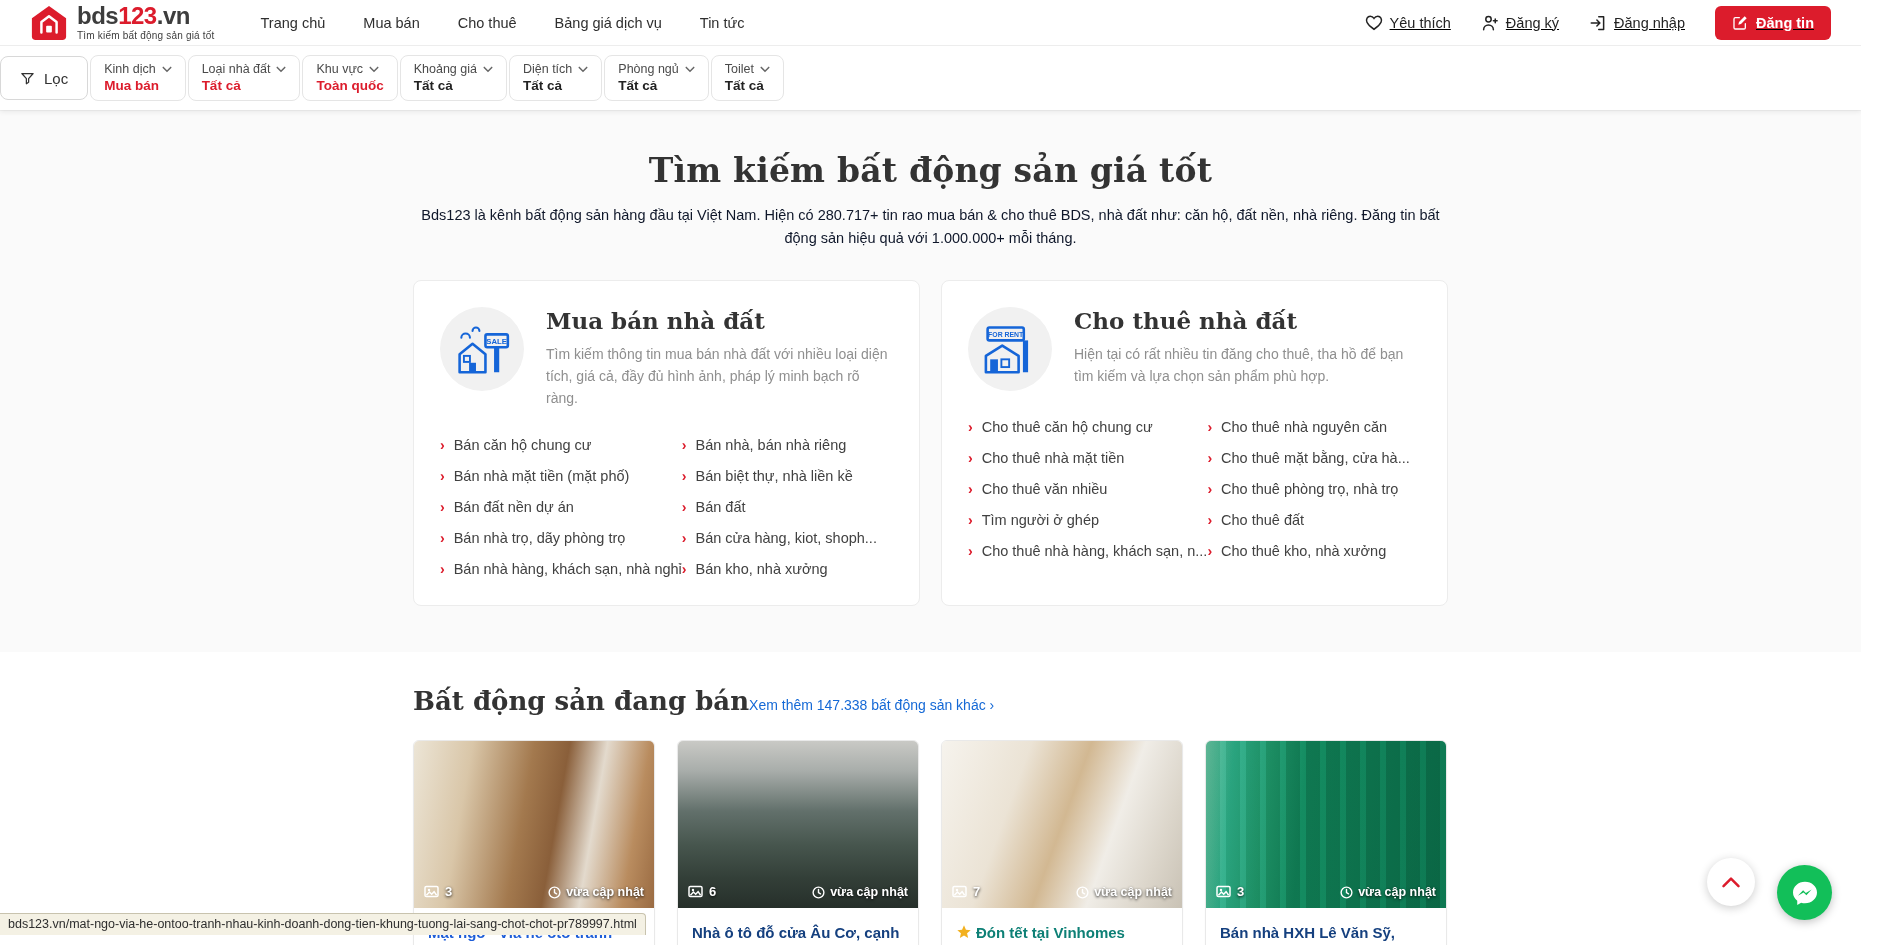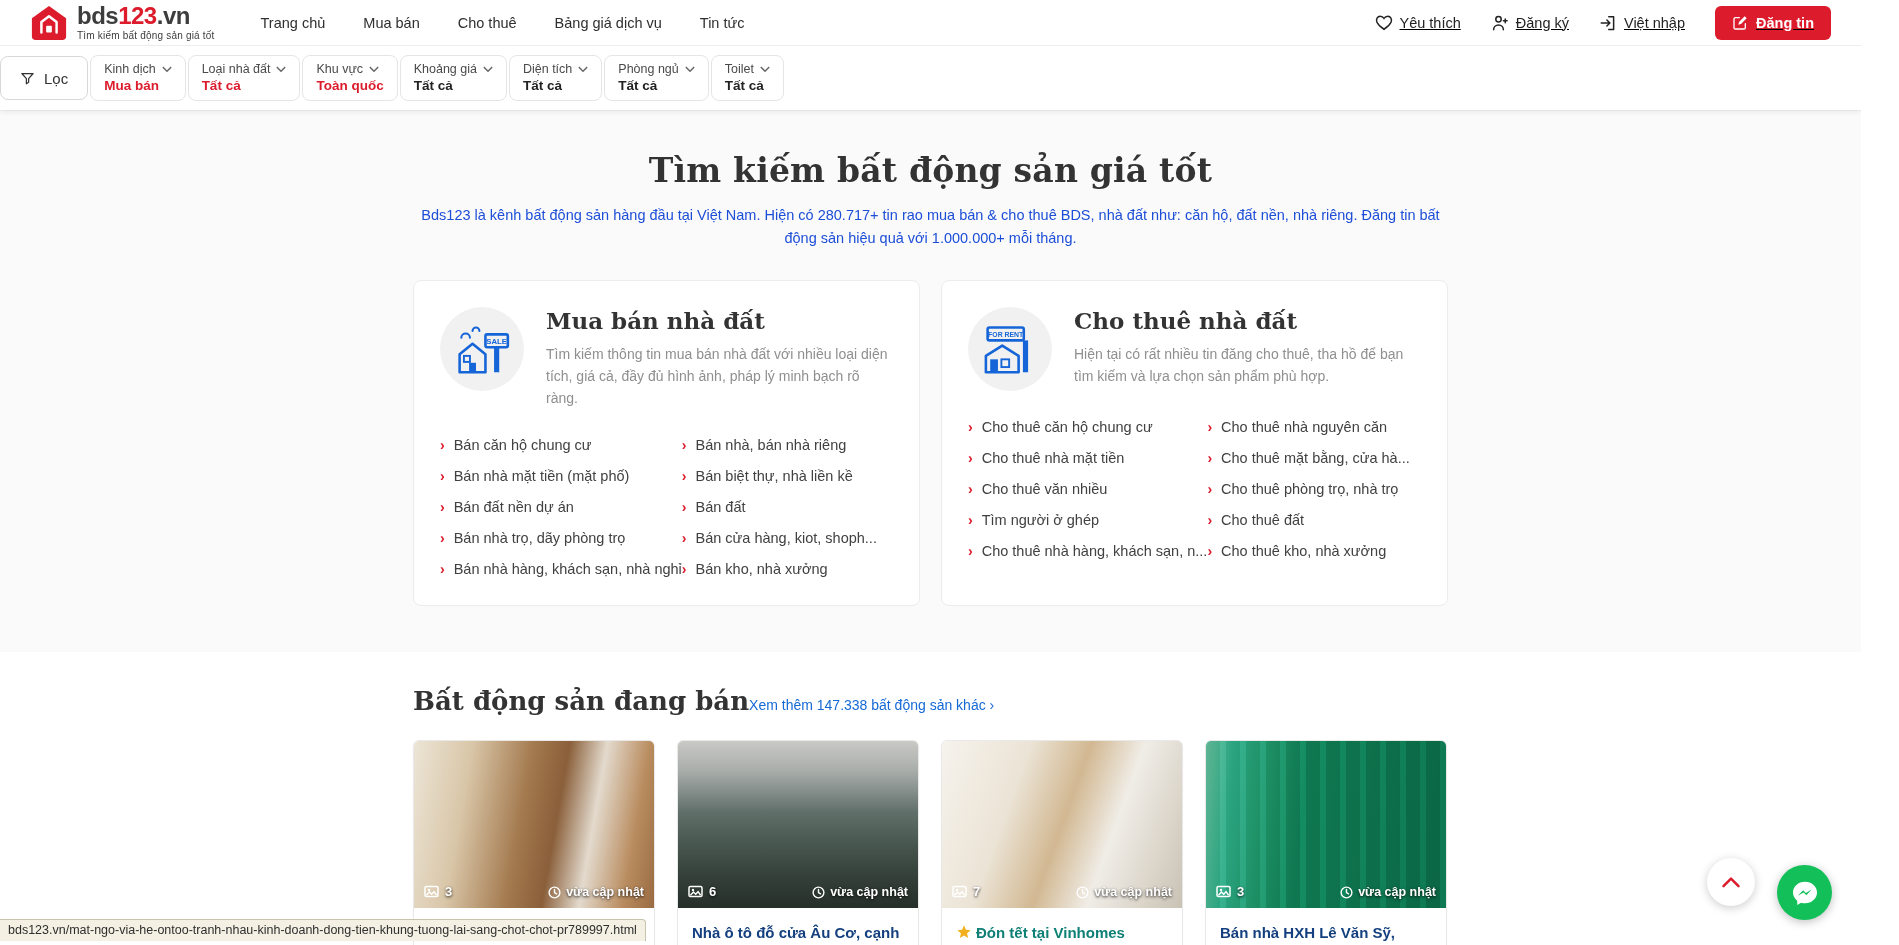--- a/index.html
+++ b/index.html
@@ -37,21 +37,21 @@
   .fdrop-label { display:flex; align-items:center; gap:6px; font-size:12.5px; color:#4a4a4a; }
   .fdrop-value { font-size:13.5px; font-weight:bold; color:#222; margin-top:2px; }
   .fdrop.hl .fdrop-value { color:#dc1c2c; }
 
   
   .hero { background:#fafafa; border-top:1px solid #f1f1f1; padding:40px 0 46px; }
   .container { width:1035px; margin:0 auto; }
   h1.hero-title { font-family:"DejaVu Serif", serif; font-size:33px; font-weight:bold;
     color:#333; text-align:center; letter-spacing:.2px; }
   .hero-desc { margin:14px auto 0; max-width:1035px; text-align:center; font-size:14.5px;
-    color:#1d4ed8; line-height:1.6; }
+    color:#0f172a; line-height:1.6; }
 
   .cat-cards { display:flex; gap:21px; margin-top:30px; }
   .cat-card { flex:1; background:#fff; border:1px solid #ececec; border-radius:8px;
     padding:26px 26px 28px; }
   .cat-head { display:flex; align-items:flex-start; gap:22px; }
   .cat-icon { width:84px; height:84px; border-radius:50%; background:#f1f1f1; flex:none;
     display:flex; align-items:center; justify-content:center; }
   .cat-title { font-family:"DejaVu Serif", serif; font-size:23px; font-weight:bold; color:#333; }
   .cat-desc { font-size:14px; color:#8f8f8f; line-height:1.55; margin-top:10px; }
   .cat-links { display:flex; margin-top:28px; }
@@ -87,21 +87,21 @@
 
   
   .to-top { position:absolute; right:106px; bottom:39px; width:48px; height:48px;
     border-radius:50%; background:#fff; box-shadow:0 2px 10px rgba(0,0,0,.2);
     display:flex; align-items:center; justify-content:center; cursor:pointer; border:none; }
   .chat-btn { position:absolute; right:29px; bottom:25px; width:55px; height:55px;
     border-radius:50%; background:#12bf59; box-shadow:0 2px 10px rgba(0,0,0,.25);
     display:flex; align-items:center; justify-content:center; cursor:pointer; border:none; }
 
   
-  .status-bar { position:absolute; left:0; bottom:4px; background:#f4f1e4;
+  .status-bar { position:absolute; left:0; bottom:10px; background:#f4f1e4;
     border:1px solid #c8c3ae; border-left:none; border-bottom:none;
     border-top-right-radius:4px; font-size:12.5px; color:#2e2e2e; padding:3px 8px 4px; }
 </style>
 </head>
 <body>
 
 <div class="page">
 
   <header>
     <div class="logo">
@@ -139,21 +139,21 @@
           <path d="M3.5 21c0-3.8 2.9-6.4 6.5-6.4s6.5 2.6 6.5 6.4" fill="none" stroke="#222" stroke-width="2" stroke-linecap="round"></path>
           <path d="M19 6.5v5M16.5 9h5" stroke="#222" stroke-width="2" stroke-linecap="round"></path>
         </svg>
         <span>Đăng ký</span>
       </div>
       <div class="hdr-action">
         <svg width="18" height="18" viewBox="0 0 24 24">
           <path d="M13 3.5h6.5v17H13" fill="none" stroke="#222" stroke-width="2" stroke-linecap="round" stroke-linejoin="round"></path>
           <path d="M3 12h11M10.5 8l4 4-4 4" fill="none" stroke="#222" stroke-width="2" stroke-linecap="round" stroke-linejoin="round"></path>
         </svg>
-        <span>Việt nhập</span>
+        <span>Đăng nhập</span>
       </div>
       <button class="post-btn">
         <svg width="16" height="16" viewBox="0 0 24 24">
           <path d="M20 13v6a2 2 0 0 1-2 2H5a2 2 0 0 1-2-2V6a2 2 0 0 1 2-2h6" fill="none" stroke="#fff" stroke-width="2" stroke-linecap="round"></path>
           <path d="M9.5 14.5l1-4L19 2l3 3-8.5 8.5-4 1z" fill="#fff"></path>
         </svg>
         <span>Đăng tin</span>
       </button>
     </div>
   </header>

